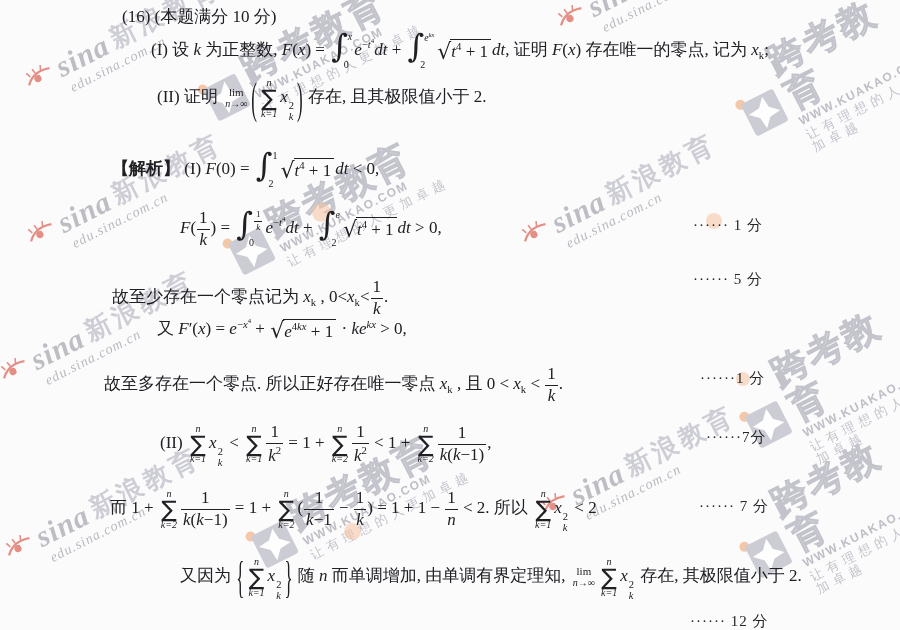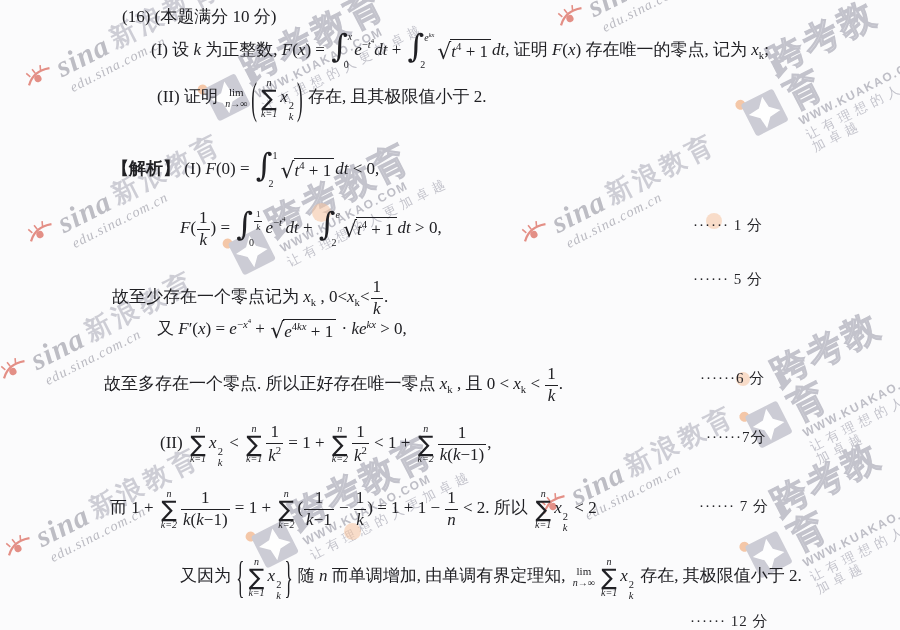--- a/index.html
+++ b/index.html
@@ -344,18 +344,18 @@
         <span class="oplim">n</span>
         <span class="opsign">∑</span>
         <span class="oplim">k=1</span>
       </span><span class="mi">x</span><span class="mss">
         <span class="ssa">2</span>
         <span class="ssb">k</span>
       </span> 存在, 其极限值小于 2.</div>
 
   <span class="score" style="left:693px;top:216px">······ 1 分</span>
   <span class="score" style="left:693px;top:270px">······ 5 分</span>
-  <span class="score" style="left:700px;top:369px">······6 分</span>
+  <span class="score" style="left:700px;top:369px">······1 分</span>
   <span class="score" style="left:706px;top:428px">······7分</span>
   <span class="score" style="left:699px;top:497px">······ 7 分</span>
   <span class="score" style="left:690px;top:612px">······ 12 分</span>
 
 </div>
 
 </body></html>

